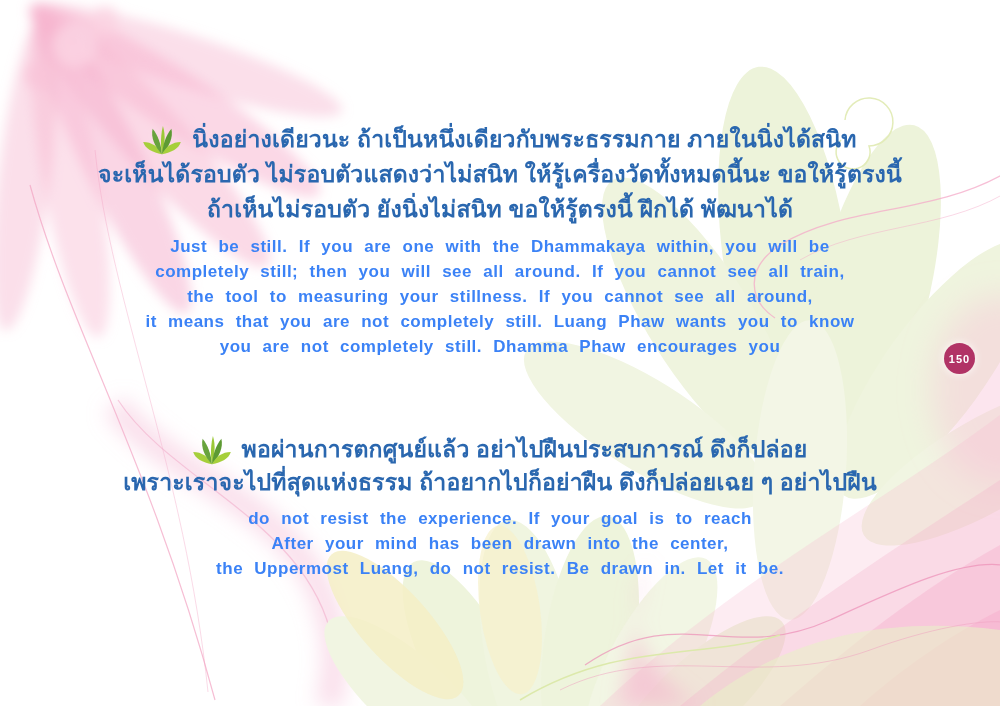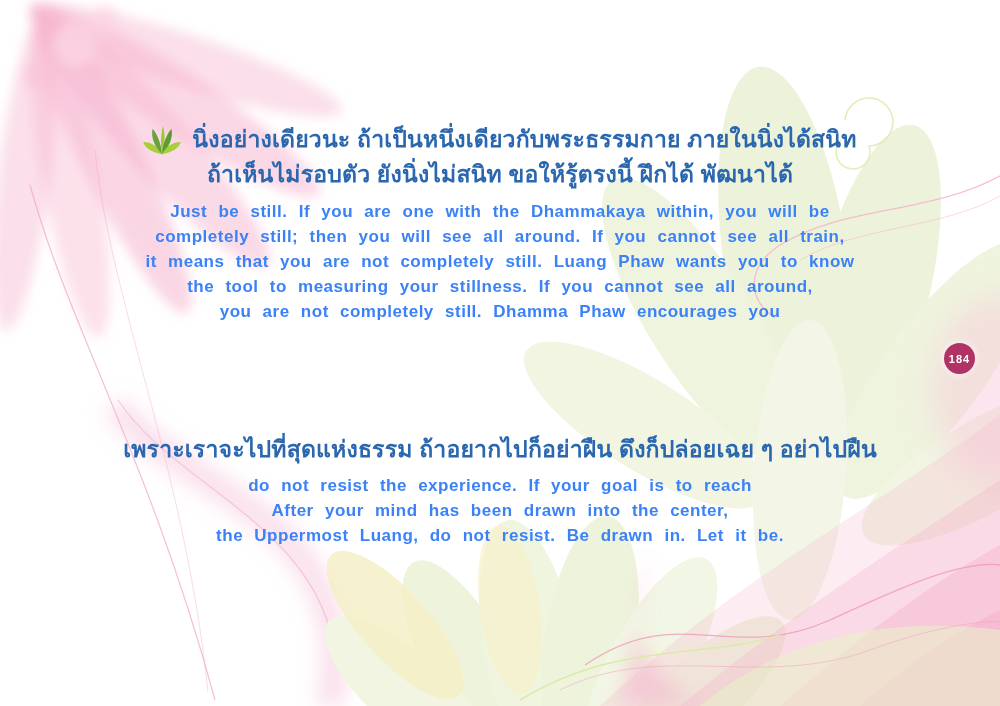--- a/index.html
+++ b/index.html
@@ -123,34 +123,47 @@
       <svg viewBox="0 0 40 34" width="38" height="32">
         <path d="M20,30 C 10,28 2,24 0,17 C 9,17 16,22 20,30 Z" fill="#a6cf3b"></path>
         <path d="M20,30 C 12,22 8,12 10,3 C 16,10 19,20 20,30 Z" fill="#67a33c"></path>
         <path d="M20,30 C 18,18 19,8 21,0 C 24,10 23,20 20,30 Z" fill="#9cc938"></path>
         <path d="M20,30 C 28,22 32,12 30,3 C 24,10 21,20 20,30 Z" fill="#5d9a33"></path>
         <path d="M20,30 C 30,28 38,24 40,17 C 31,17 24,22 20,30 Z" fill="#a6cf3b"></path>
       </svg>
     </span>
     <span>นิ่งอย่างเดียวนะ ถ้าเป็นหนึ่งเดียวกับพระธรรมกาย ภายในนิ่งได้สนิท</span>
   </div>
+  <div class="thai-line">จะเห็นได้รอบตัว ไม่รอบตัวแสดงว่าไม่สนิท ให้รู้เครื่องวัดทั้งหมดนี้นะ ขอให้รู้ตรงนี้</div>
   <div class="thai-line">ถ้าเห็นไม่รอบตัว ยังนิ่งไม่สนิท ขอให้รู้ตรงนี้ ฝึกได้ พัฒนาได้</div>
 
   <div class="en-group">
     <div class="en-line">Just be still. If you are one with the Dhammakaya within, you will be</div>
     <div class="en-line">completely still; then you will see all around. If you cannot see all train,</div>
+    <div class="en-line">the tool to measuring your stillness. If you cannot see all around,</div>
     <div class="en-line">it means that you are not completely still. Luang Phaw wants you to know</div>
-    <div class="en-line">the tool to measuring your stillness. If you cannot see all around,</div>
     <div class="en-line">you are not completely still. Dhamma Phaw encourages you</div>
   </div>
 </div>
 
 <div id="quote2" class="quote-block">
+  <div class="thai-line thai-first">
+    <span class="lotus">
+      <svg viewBox="0 0 40 34" width="38" height="32">
+        <path d="M20,30 C 10,28 2,24 0,17 C 9,17 16,22 20,30 Z" fill="#a6cf3b"></path>
+        <path d="M20,30 C 12,22 8,12 10,3 C 16,10 19,20 20,30 Z" fill="#67a33c"></path>
+        <path d="M20,30 C 18,18 19,8 21,0 C 24,10 23,20 20,30 Z" fill="#9cc938"></path>
+        <path d="M20,30 C 28,22 32,12 30,3 C 24,10 21,20 20,30 Z" fill="#5d9a33"></path>
+        <path d="M20,30 C 30,28 38,24 40,17 C 31,17 24,22 20,30 Z" fill="#a6cf3b"></path>
+      </svg>
+    </span>
+    <span>พอผ่านการตกศูนย์แล้ว อย่าไปฝืนประสบการณ์ ดึงก็ปล่อย</span>
+  </div>
   <div class="thai-line">เพราะเราจะไปที่สุดแห่งธรรม ถ้าอยากไปก็อย่าฝืน ดึงก็ปล่อยเฉย ๆ อย่าไปฝืน</div>
 
   <div class="en-group">
     <div class="en-line">do not resist the experience. If your goal is to reach</div>
     <div class="en-line">After your mind has been drawn into the center,</div>
     <div class="en-line">the Uppermost Luang, do not resist. Be drawn in. Let it be.</div>
   </div>
 </div>
 
-<div class="page-badge">184</div>
+<div class="page-badge">150</div>
 
 </body></html>

